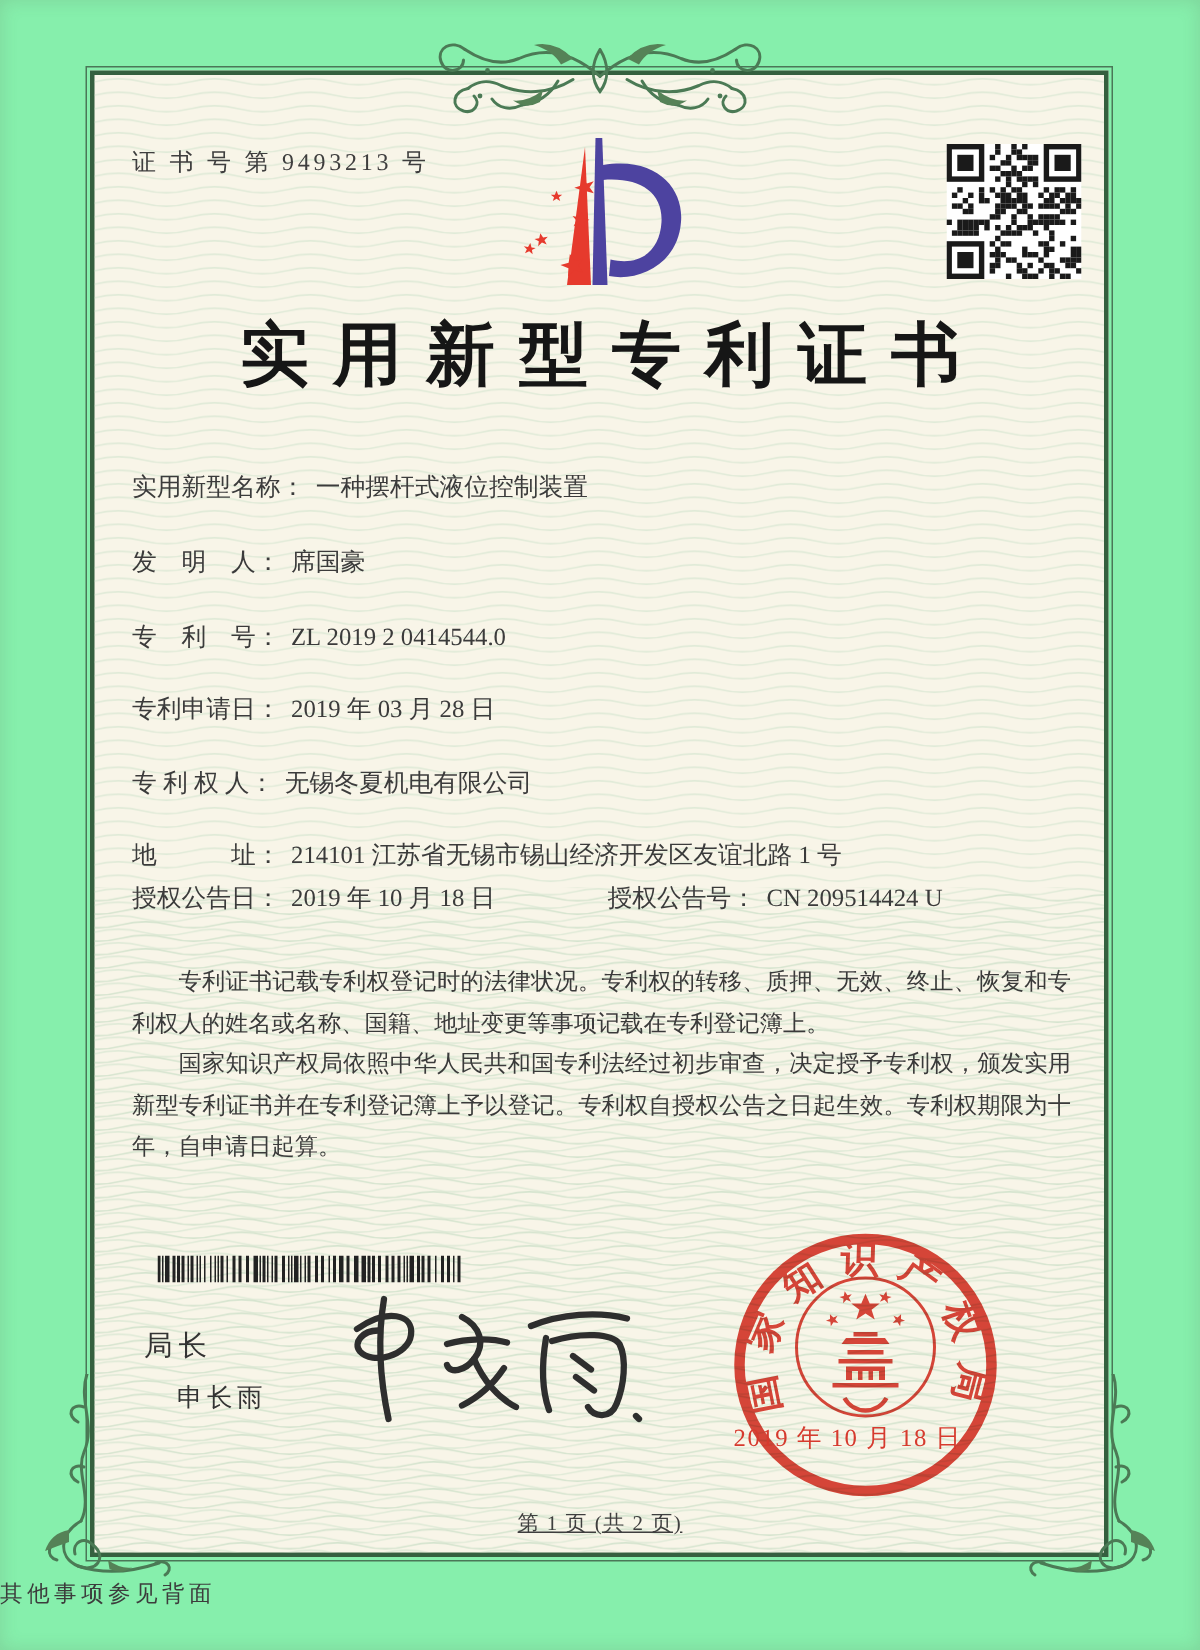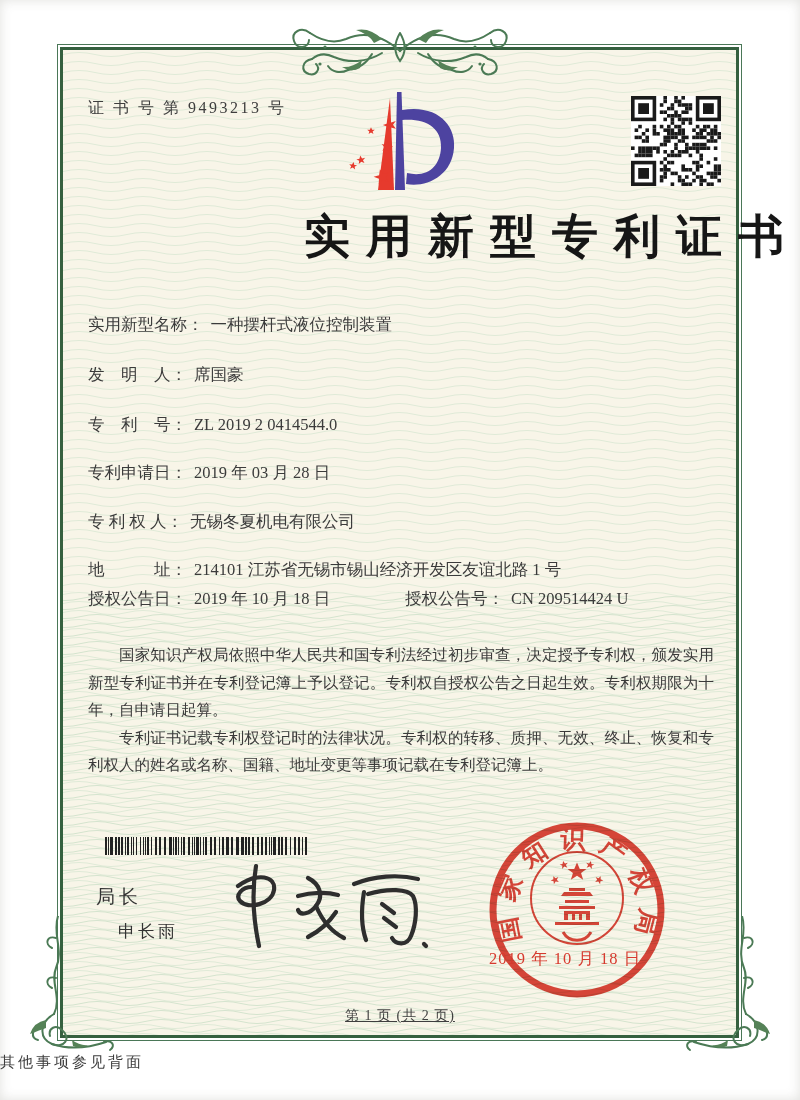--- a/index.html
+++ b/index.html
@@ -1,29 +1,29 @@
 <!DOCTYPE html>
 <html><head>
 <meta charset="utf-8">
 <style>
   html,body{margin:0;padding:0;background:#e9e6da;}
   *{box-sizing:border-box;font-family:"Liberation Serif","DejaVu Serif",serif;}
-  .page{position:relative;width:800px;height:1100px;margin:0 auto;background:#ffffff;overflow:hidden;
+  .page{position:relative;width:800px;height:1100px;margin:0 auto;background:#86efac;overflow:hidden;
         box-shadow:inset 0 0 12px rgba(90,90,70,.18);}
   
   .frame-outer{position:absolute;left:57px;top:44px;width:685px;height:997px;
                border:1px solid #4a7757;padding:2px;}
   .frame-inner{position:relative;width:100%;height:100%;border:3px solid #35603f;background:#f8f5e8;}
   .waves{position:absolute;left:0;top:0;width:100%;height:100%;}
   
   .abs{position:absolute;white-space:nowrap;z-index:2;}
   .cert-no{left:88px;top:98px;font-size:16px;letter-spacing:2.5px;color:#3e3e3e;}
   .logo{left:340px;top:90px;z-index:2;}
   .qr{left:631px;top:96px;z-index:2;}
-  .title{left:0;top:206px;width:800px;text-align:right;font-size:46px;font-weight:600;
+  .title{left:0;top:206px;width:800px;text-align:center;font-size:46px;font-weight:600;
          letter-spacing:16px;padding-left:16px;color:#161616;white-space:nowrap;}
   .frow{position:absolute;left:88px;font-size:16.5px;color:#3b3b3b;white-space:nowrap;z-index:2;}
   .r0{top:314px}.r1{top:364px}.r2{top:414px}.r3{top:462px}.r4{top:511px}.r5{top:559px}.r6{top:588px;width:624px}
   .fv{margin-left:7px;}
   .pair2{position:absolute;left:317px;top:0;}
   .paras{position:absolute;left:88px;top:641px;width:626px;z-index:2;}
   .paras p{margin:0;font-size:15.5px;line-height:27.5px;color:#3a3a3a;text-align:justify;text-indent:2em;}
   .barcode{left:105px;top:837px;z-index:2;}
   .sig-title{left:96px;top:884px;font-size:19px;letter-spacing:4px;color:#333;}
   .sig-name{left:96px;top:920px;font-size:17px;letter-spacing:3px;color:#333;margin-left:22px;}
@@ -345,22 +345,22 @@
     <span>地　　　址：</span><span class="fv">214101 江苏省无锡市锡山经济开发区友谊北路 1 号</span>
   </div>
   <div class="frow r6">
     <span>授权公告日：</span><span class="fv">2019 年 10 月 18 日</span>
     <span class="pair2">
       <span>授权公告号：</span><span class="fv">CN 209514424 U</span>
     </span>
   </div>
 
   <div class="paras">
+    <p>专利证书记载专利权登记时的法律状况。专利权的转移、质押、无效、终止、恢复和专利权人的姓名或名称、国籍、地址变更等事项记载在专利登记簿上。</p>
     <p>国家知识产权局依照中华人民共和国专利法经过初步审查，决定授予专利权，颁发实用新型专利证书并在专利登记簿上予以登记。专利权自授权公告之日起生效。专利权期限为十年，自申请日起算。</p>
-    <p>专利证书记载专利权登记时的法律状况。专利权的转移、质押、无效、终止、恢复和专利权人的姓名或名称、国籍、地址变更等事项记载在专利登记簿上。</p>
   </div>
 
   <svg class="abs barcode" id="barcodeSvg" width="205" height="18" viewBox="0 0 205 18">
       <rect x="0" y="0" width="2" height="18" fill="#222"></rect>
       <rect x="3" y="0" width="1" height="18" fill="#222"></rect>
       <rect x="5" y="0" width="3" height="18" fill="#222"></rect>
       <rect x="10" y="0" width="2" height="18" fill="#222"></rect>
       <rect x="13" y="0" width="2" height="18" fill="#222"></rect>
       <rect x="16" y="0" width="2" height="18" fill="#222"></rect>
       <rect x="20" y="0" width="1" height="18" fill="#222"></rect>

